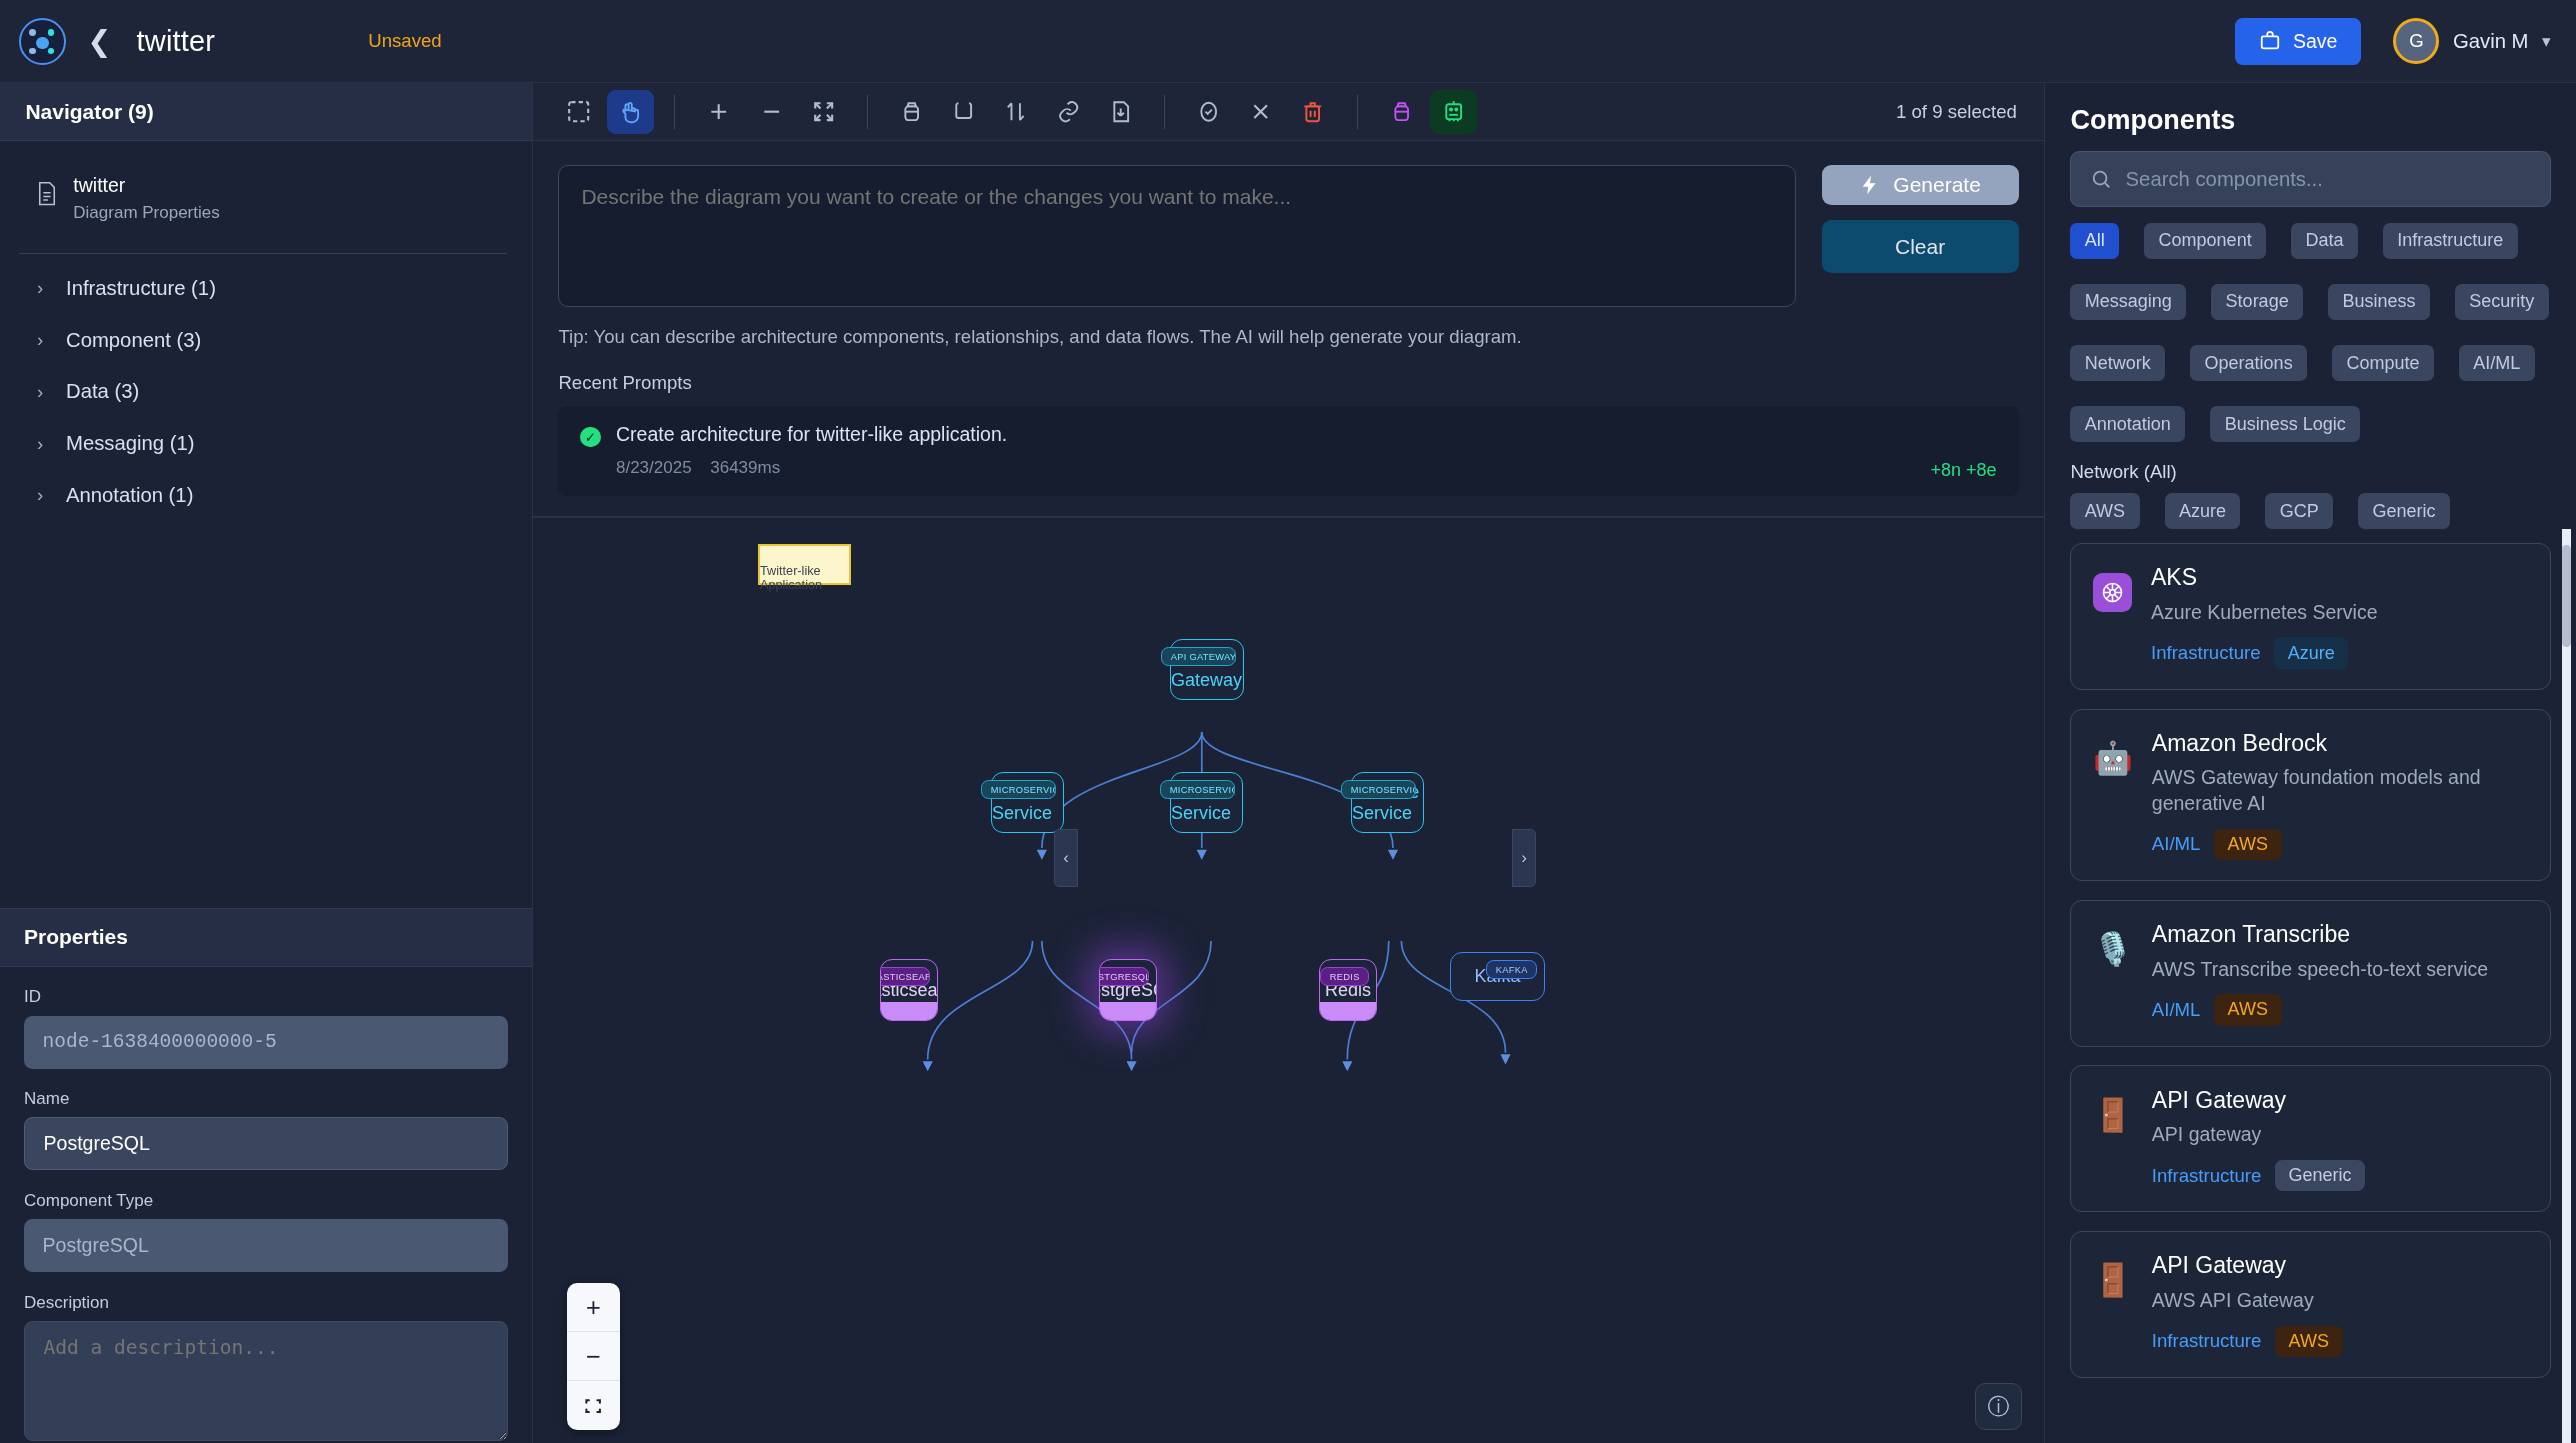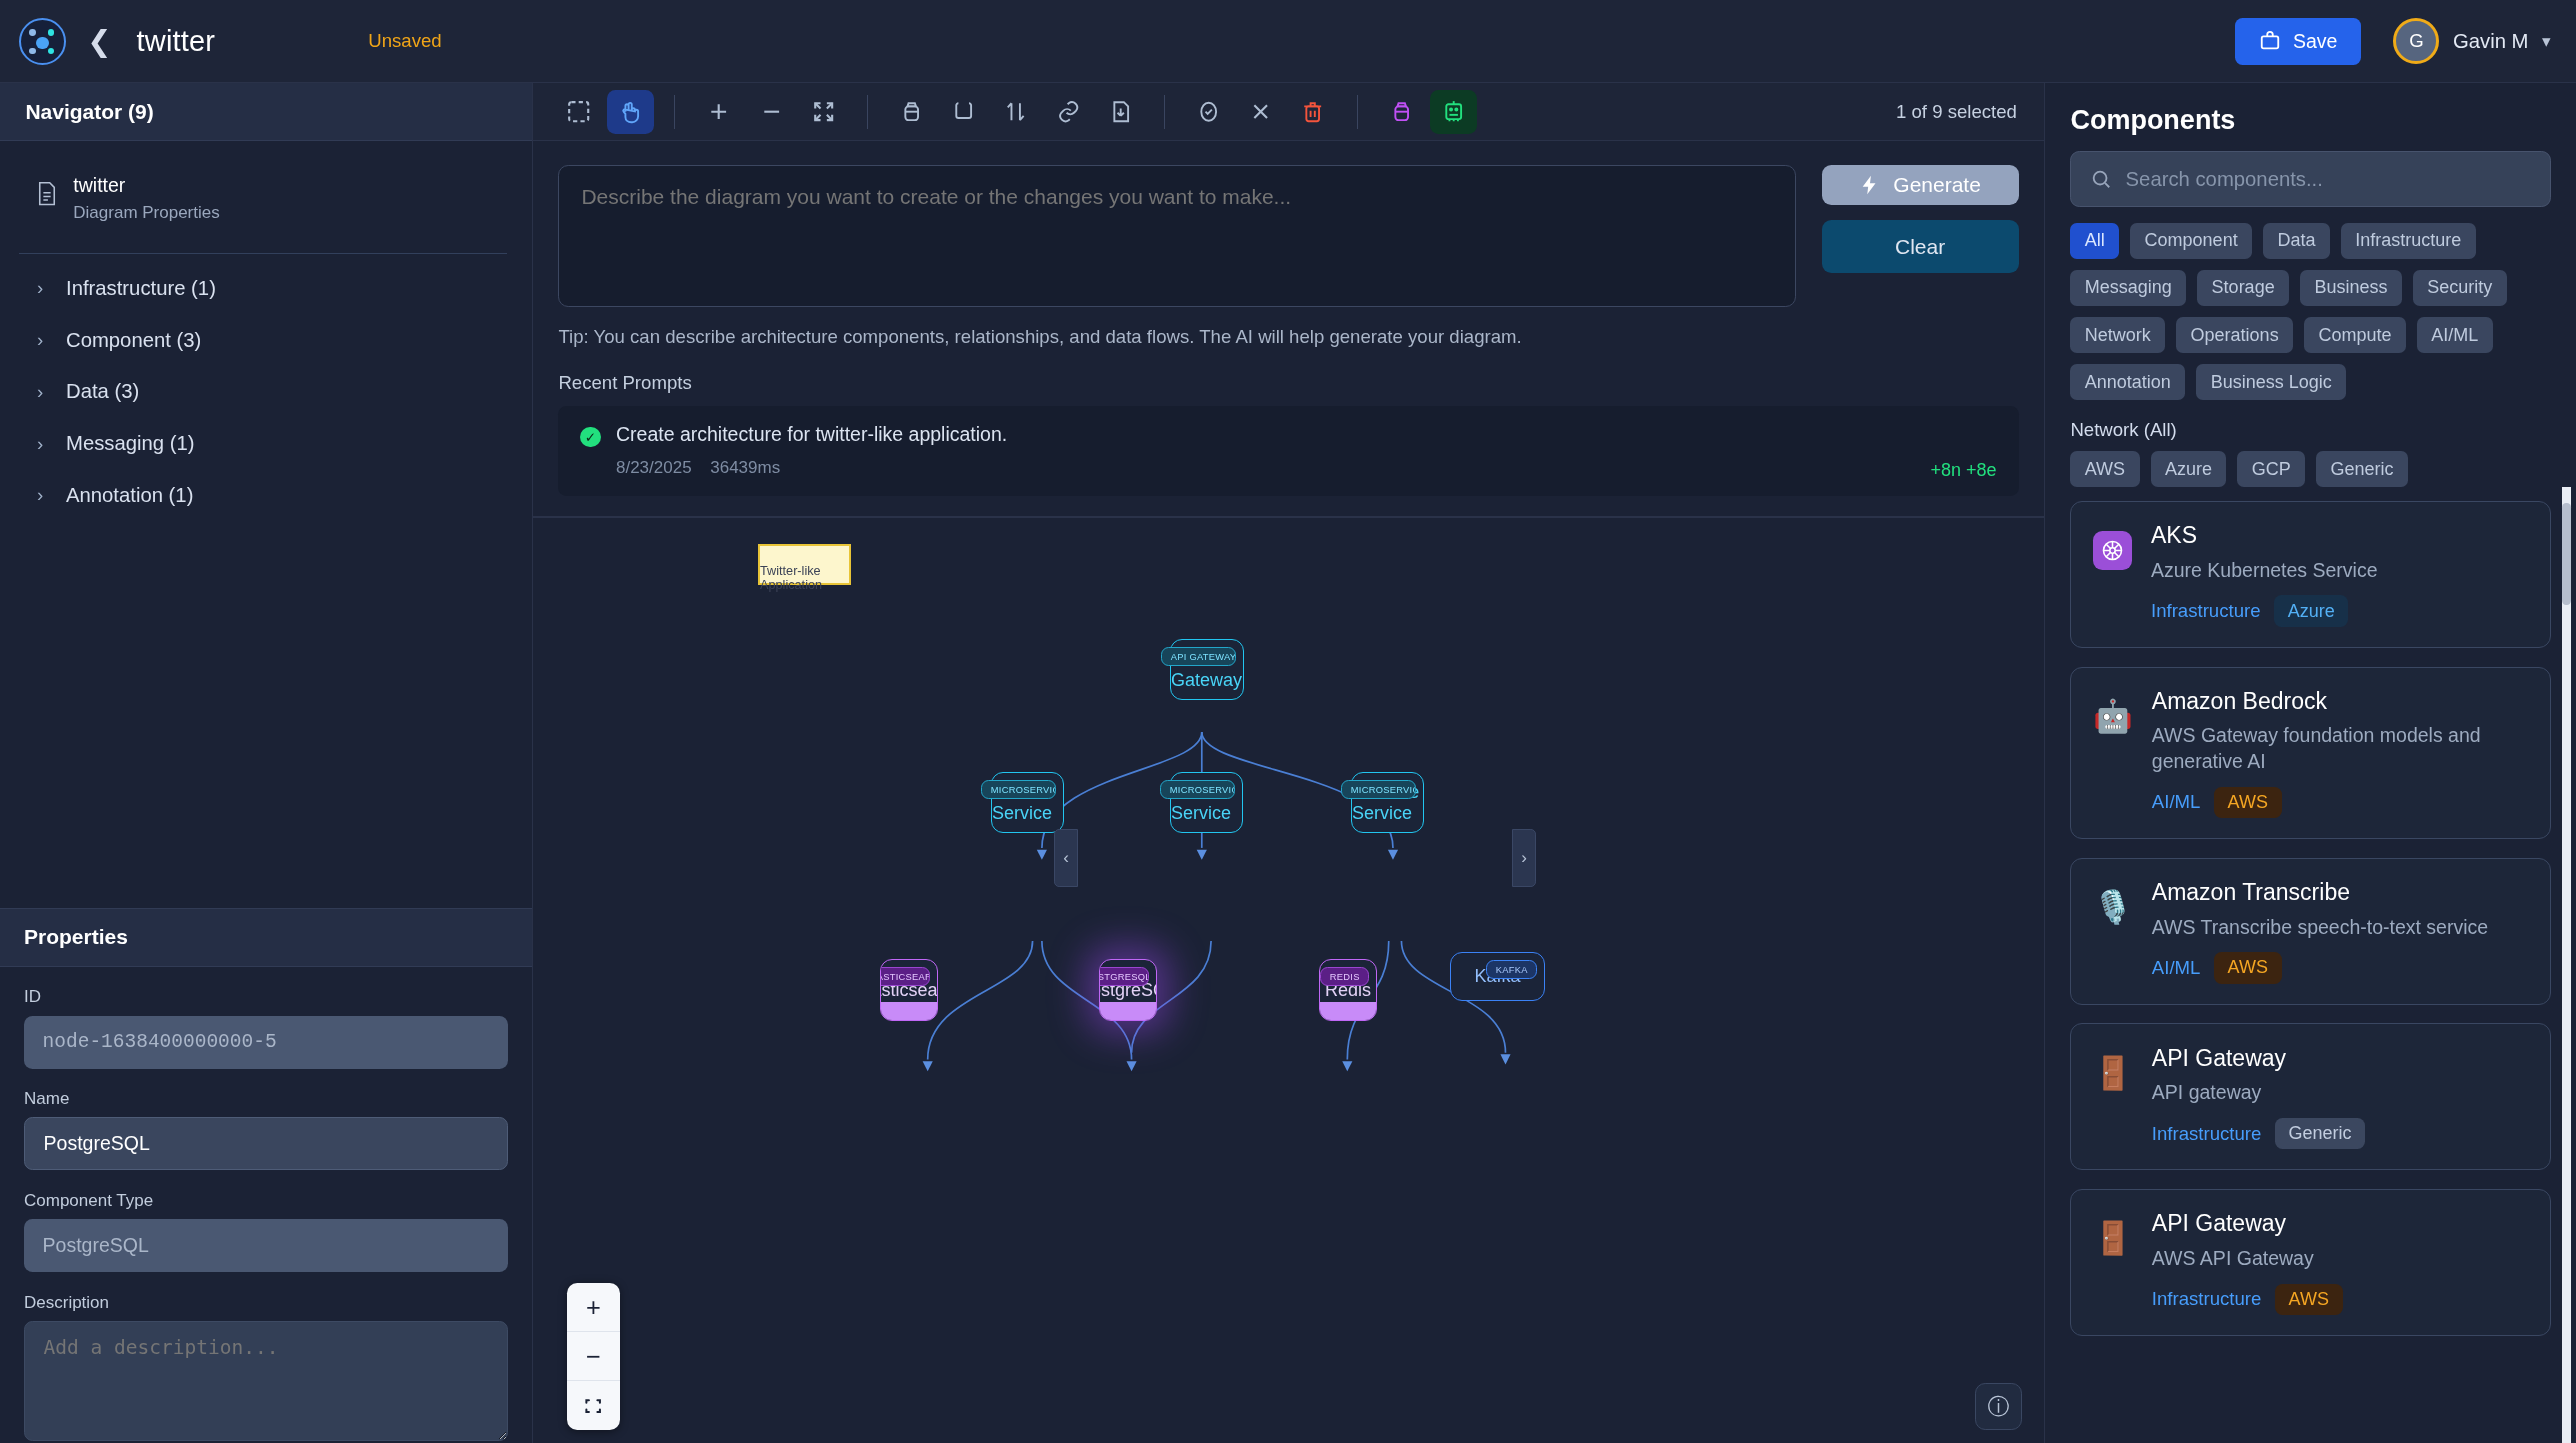--- a/index.html
+++ b/index.html
@@ -222,21 +222,21 @@
   .search-box {
     height: 56px; border-radius: 9.3px; background:#364259; border:0.8px solid #47536d;
     display:flex; align-items:center; gap: 13.6px; padding: 0 18.6px;
   }
   .search-box svg { width: 22px; height: 22px; color:#98a5bb; flex:0 0 22px;}
   .search-box input {
     background:transparent; border:none; outline:none; color:#e6ecf6;
     font-size: 20.3px; font-family:inherit; width:100%;
   }
   .search-box input::placeholder { color:#8795ab; }
-  .chips { padding: 0 25.4px; display:flex; flex-wrap:wrap; gap: 11px; }
+  .chips { padding: 0 25.4px; display:flex; flex-wrap:wrap; gap: 25px; }
   .chip {
     background:#3a465f; color:#bfcbde; font-size: 18px; border-radius: 6.8px;
     padding: 7.6px 14.4px; cursor:pointer;
   }
   .chip.sel { background:#2050cf; color:#dbe7ff; }
   .vendors-label { font-size: 18.6px; color:#d3dced; padding: 18.6px 25.4px 10.2px 25.4px; }
   .cards { flex:1 1 auto; overflow:hidden; padding: 13.6px 25.4px 0 25.4px; position:relative;}
   .card {
     border:0.8px solid #3a4762; border-radius: 12px; background:#1d2639;
     padding: 20.3px 22px; margin-bottom: 18.6px; display:flex; gap: 18.6px; align-items:flex-start;

